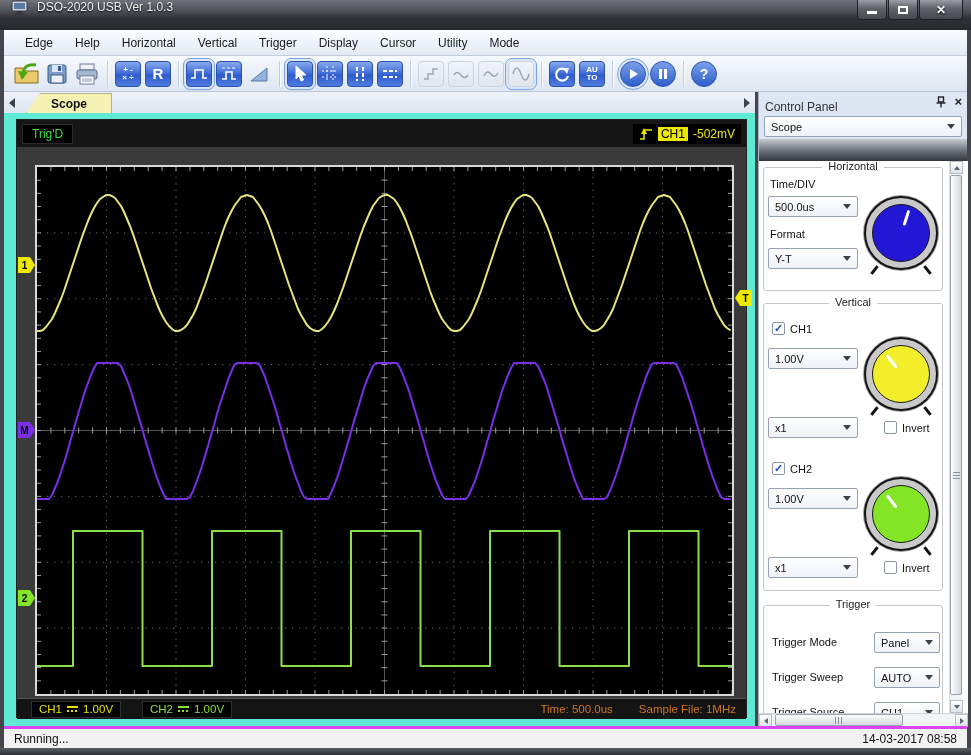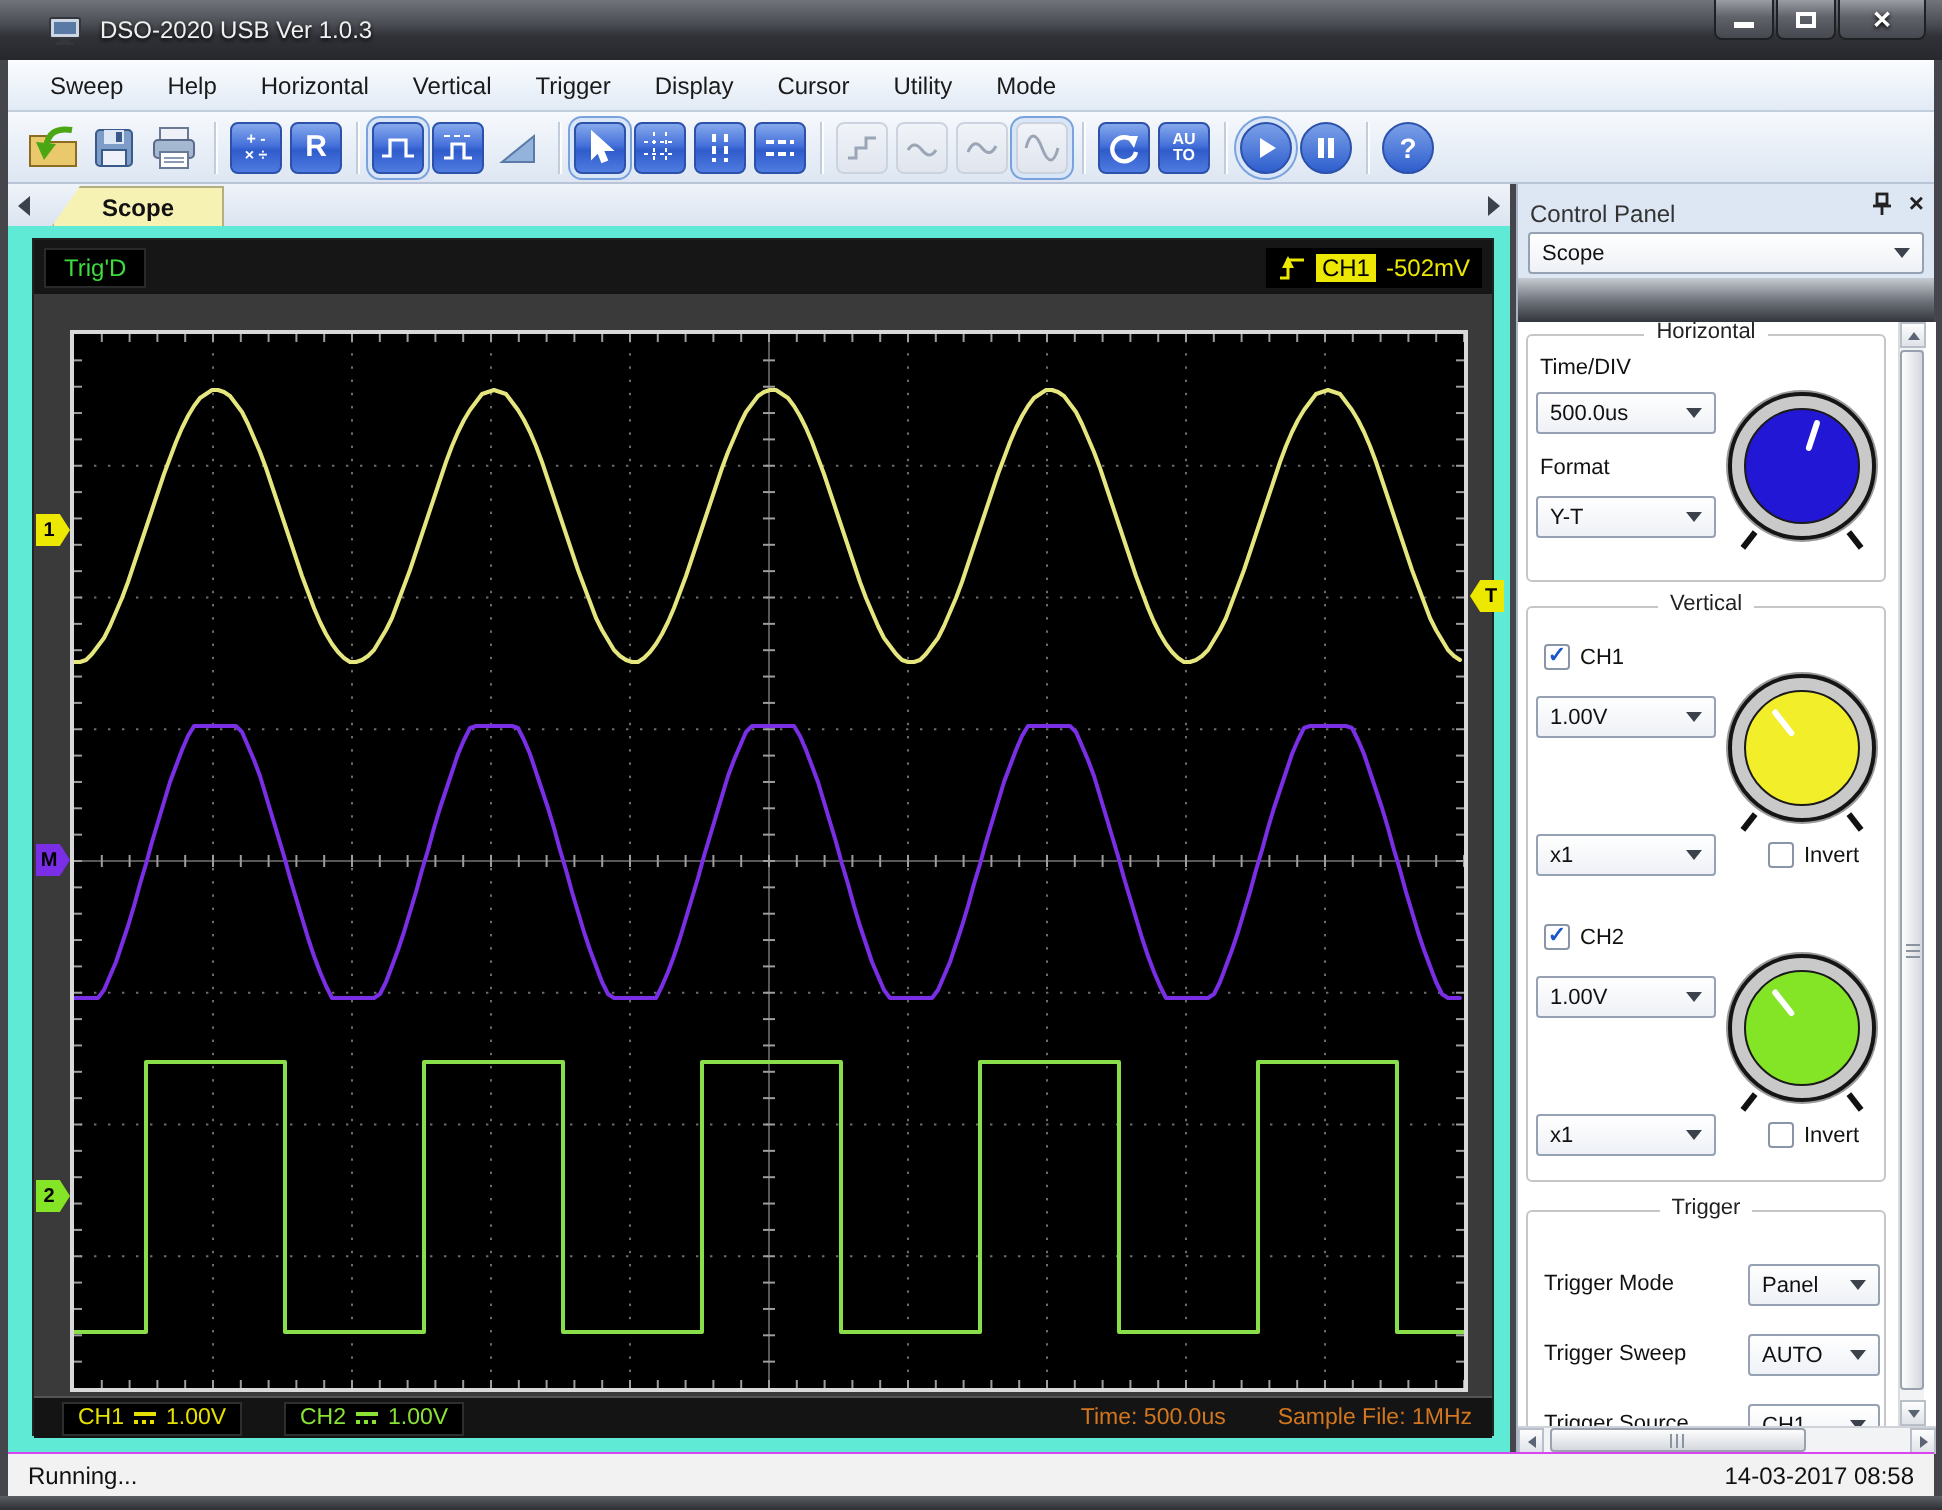--- a/index.html
+++ b/index.html
@@ -2,21 +2,21 @@
 <html><head>
 <meta charset="utf-8">
 <style>
   *{box-sizing:border-box;margin:0;padding:0}
   html,body{width:971px;height:755px;overflow:hidden}
   body{position:relative;background:#44464b;font-family:"Liberation Sans",sans-serif;-webkit-font-smoothing:antialiased}
 
   
   .titlebar{position:absolute;left:0;top:0;width:971px;height:30px;
     background:linear-gradient(180deg,#70737a 0%,#4a4d53 40%,#303238 60%,#26282d 100%);
-    display:flex;align-items:center;padding-left:24px;color:#f0f0f0;font-size:12px;
+    display:flex;align-items:flex-start;padding-left:11px;color:#f0f0f0;font-size:12px;
     text-shadow:0 1px 2px #000}
   .titlebar .appicon{width:18px;height:15px;margin-right:8px;flex:0 0 auto}
   .winbtns{position:absolute;right:8px;top:0;display:flex}
   .wbtn{width:30px;height:20px;margin-left:1px;border:1px solid #1e2024;border-top:none;
     border-radius:0 0 4px 4px;background:linear-gradient(180deg,#9a9da3,#5f6268 45%,#45484e);
     color:#fff;display:flex;align-items:center;justify-content:center;font-size:12px}
   .wbtn.close{width:44px}
   .minglyph{width:10px;height:3px;background:#fff;margin-top:6px}
   .maxglyph{width:10px;height:8px;border:2px solid #fff}
 
@@ -128,21 +128,21 @@
   .grip-v{position:absolute;left:2px;top:296px;width:7px;height:9px;
     background:repeating-linear-gradient(180deg,#8a93a0 0 1px,transparent 1px 3px)}
   .hscroll{position:absolute;left:0;top:621px;width:209px;height:13px;background:#f2f3f5;border-top:1px solid #cfd3d9}
   .hthumb{position:absolute;left:16px;top:0;width:128px;height:12px;border:1px solid #9aa2af;border-radius:2px;
     background:linear-gradient(180deg,#fdfdfd,#d4d8de)}
   .grip-h{position:absolute;left:59px;top:2px;width:9px;height:7px;
     background:repeating-linear-gradient(90deg,#8a93a0 0 1px,transparent 1px 3px)}
 
   
   .statusbar{position:absolute;left:4px;top:726px;width:963px;height:22px;background:#f2f2f2;
-    border-top:1px solid #d946ef;display:flex;align-items:center;justify-content:space-between;
+    border-top:3px solid #d946ef;display:flex;align-items:center;justify-content:space-between;
     padding:0 10px;font-size:12px;color:#111}
   .bframe{position:absolute;left:0;top:748px;width:971px;height:7px;
     background:linear-gradient(180deg,#5c5f64,#2c2e33)}
   svg{display:block}
 </style>
 </head>
 <body>
 
 <div class="titlebar">
   <svg class="appicon" viewBox="0 0 18 15">
@@ -159,21 +159,21 @@
     <div class="wbtn">
         <span class="maxglyph"></span>
       </div>
     <div class="wbtn close">
         <span style="font-weight:bold">✕</span>
       </div>
   </div>
 </div>
 
 <div class="menubar">
-  <span class="mitem">Sweep</span>
+  <span class="mitem">Edge</span>
   <span class="mitem">Help</span>
   <span class="mitem">Horizontal</span>
   <span class="mitem">Vertical</span>
   <span class="mitem">Trigger</span>
   <span class="mitem">Display</span>
   <span class="mitem">Cursor</span>
   <span class="mitem">Utility</span>
   <span class="mitem">Mode</span>
 </div>
 

